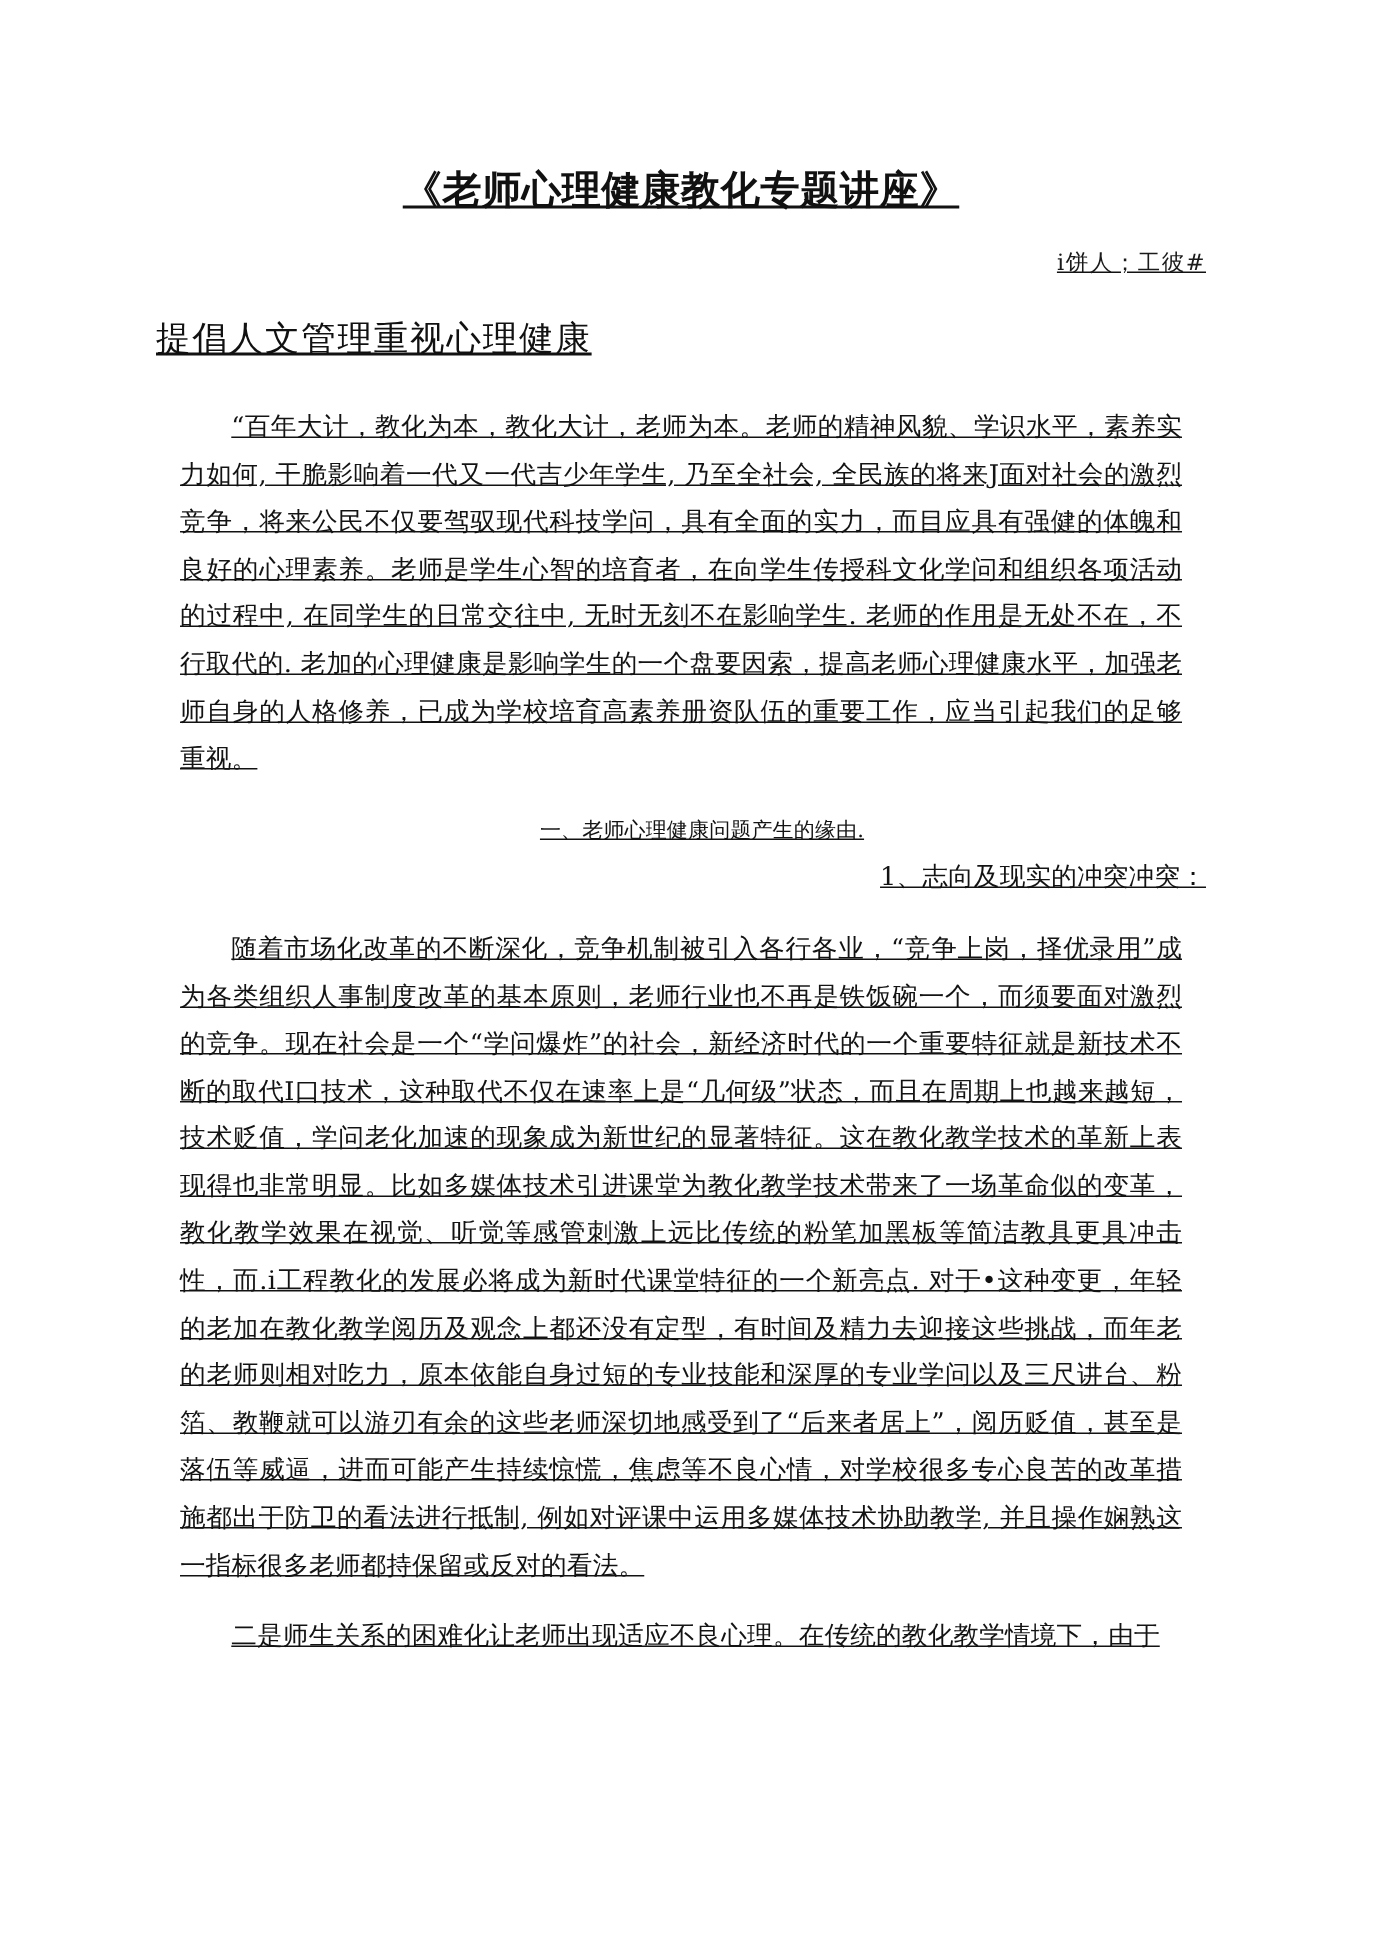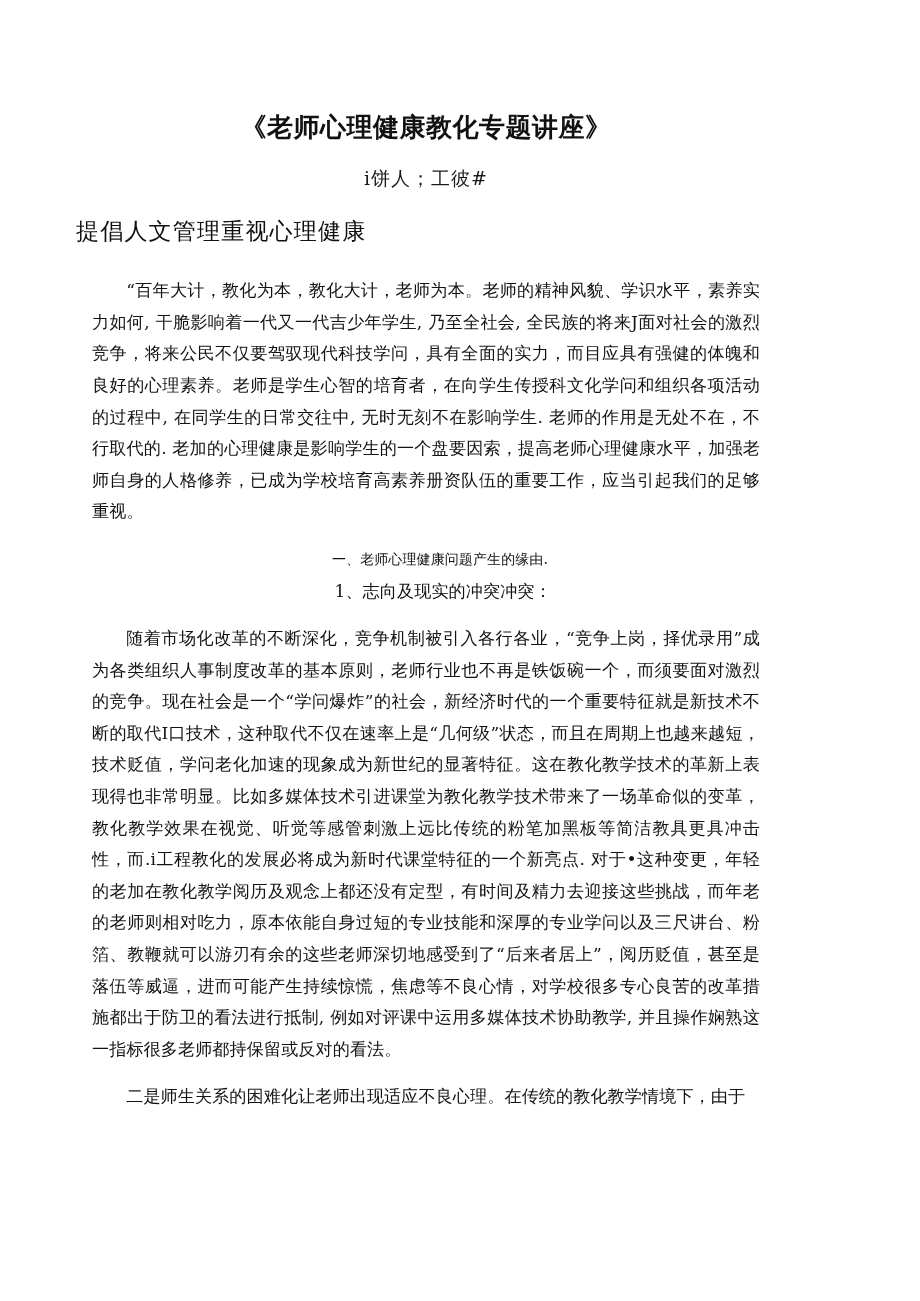--- a/index.html
+++ b/index.html
@@ -21,44 +21,45 @@
     position: relative;
     width: 920px;
     height: 1301px;
     background: #ffffff;
     box-sizing: border-box;
     padding: 0;
   }
 
   .content {
     position: absolute;
-    left: 76px;
+    left: 104px;
     top: 0;
     width: 700px;
+    text-decoration: underline;
   }
 
   
   .doc-title {
     margin: 0;
     padding-top: 112px;
     font-size: 26px;
     line-height: 1.22;
     font-weight: 700;
     text-align: center;
     letter-spacing: 0.5px;
     font-family: "DejaVu Serif", "Liberation Serif", serif;
     color: #111;
   }
 
   .doc-byline {
     margin: 0;
     padding-top: 22px;
-    font-size: 19px;
+    font-size: 15px;
     line-height: 1.3;
-    text-align: center;
+    text-align: right;
     letter-spacing: 1px;
     color: #1a1a1a;
   }
 
   .section-title {
     margin: 0;
     padding-top: 27px;
     padding-bottom: 4px;
     font-size: 23px;
     line-height: 1.25;
@@ -92,21 +93,21 @@
     text-align: center;
     color: #131313;
     letter-spacing: 0.1px;
   }
 
   .sub-heading {
     margin: 0;
     font-size: 17.1px;
     line-height: 31.6px;
     text-indent: 2em;
-    text-align: center;
+    text-align: right;
     color: #131313;
     letter-spacing: 0.1px;
   }
 </style>
 </head>
 <body>
 
 <div class="page">
   <div class="content">
 

